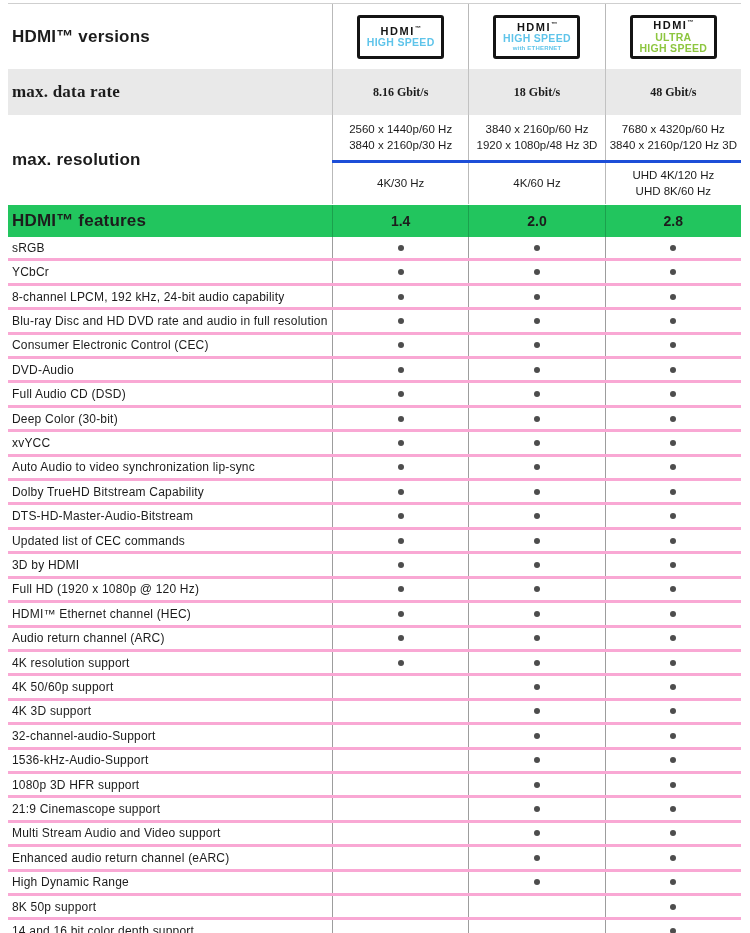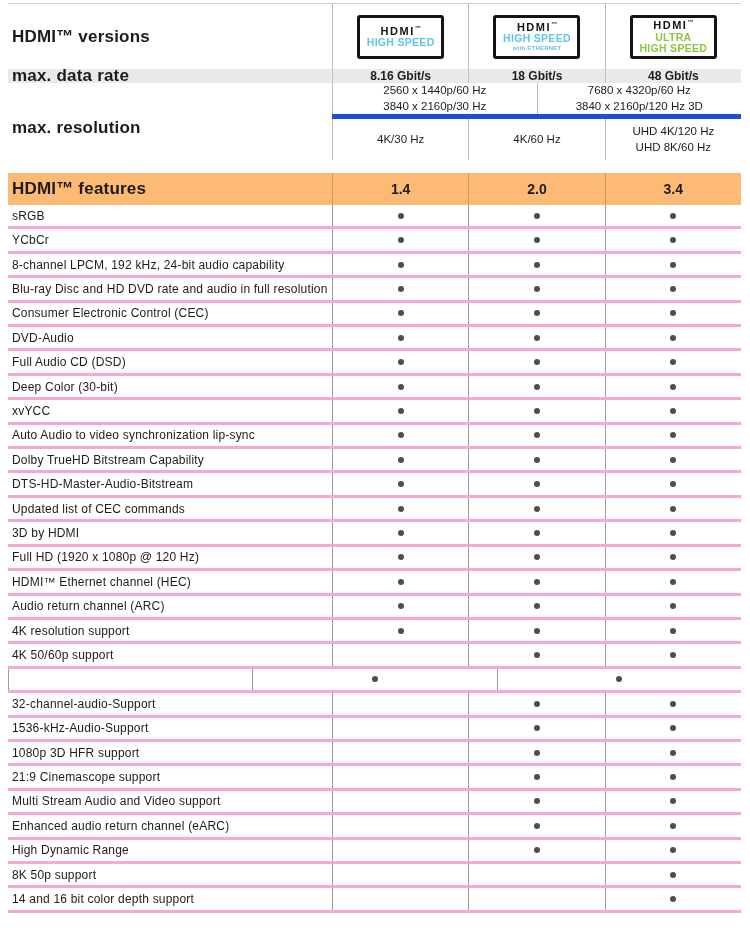--- a/index.html
+++ b/index.html
@@ -36,31 +36,31 @@
   }
   .badge .wordmark {
     font-weight:900; font-size:11px; letter-spacing:1.5px; color:#141414;
   }
   .badge .wordmark sup { font-size:6px; letter-spacing:0; }
   .badge .speed { font-weight:bold; font-size:10.5px; letter-spacing:0.3px; }
   .badge .speed-sub { font-weight:bold; font-size:6px; letter-spacing:0.2px; margin-top:1px; }
   .txt-blue { color:#5fc4ea; }
   .txt-green { color:#8dc63f; }
   
-  .row-datarate { height:14px; background:#e9e9e9; }
+  .row-datarate { height:46px; background:#e9e9e9;font-family:Liberation Serif, serif; }
   .row-datarate .cell { border-left:1px solid #c2c2c2; font-weight:bold; font-size:12px; }
   
   .row-res { height:90px; }
   .res-right { flex:1 1 0; display:flex; flex-direction:column; }
   .res-sub { display:flex; width:100%; }
-  .res-sub.a { height:36px; border-bottom:5px solid #1d4ed8; }
+  .res-sub.a { height:48px; border-bottom:3px solid #1d4ed8; }
   .res-sub.b { height:41px; }
   .res-sub .cell { font-size:11.5px; line-height:1.35; }
   
-  .row-feat-header { height:32px; background:#fdba74; }
+  .row-feat-header { height:32px; background:#22c55e; }
   .row-feat-header .cell-label { font-weight:bold; }
   .row-feat-header .cell {
     border-left:1px solid rgba(0,0,0,0.18);
     font-weight:bold; font-size:14px;
   }
   
   .feature-row { height:24.414px; border-bottom:3px solid #f9a8d4; }
   .feature-row .cell-label { font-size:12px; }
   .feature-row .cell { border-left:1px solid #9d9d9d; }
   .dot {
@@ -107,20 +107,24 @@
 
   <div class="row row-res">
     <div class="cell-label bold">max. resolution</div>
     <div class="res-right">
       <div class="res-sub a">
         <div class="cell">
           <div>2560 x 1440p/60 Hz</div>
           <div>3840 x 2160p/30 Hz</div>
         </div>
         <div class="cell">
+          <div>3840 x 2160p/60 Hz</div>
+          <div>1920 x 1080p/48 Hz 3D</div>
+        </div>
+        <div class="cell">
           <div>7680 x 4320p/60 Hz</div>
           <div>3840 x 2160p/120 Hz 3D</div>
         </div>
       </div>
       <div class="res-sub b">
         <div class="cell">
           <div>4K/30 Hz</div>
         </div>
         <div class="cell">
           <div>4K/60 Hz</div>
@@ -130,21 +134,21 @@
           <div>UHD 8K/60 Hz</div>
         </div>
       </div>
     </div>
   </div>
 
   <div class="row row-feat-header">
     <div class="cell-label">HDMI™ features</div>
     <div class="cell">1.4</div>
     <div class="cell">2.0</div>
-    <div class="cell">3.4</div>
+    <div class="cell">2.8</div>
   </div>
 
   <div id="feature-rows">
   <div class="row feature-row">
     <div class="cell-label">sRGB</div>
     <div class="cell">
           <span class="dot on"></span>
         </div>
     <div class="cell">
           <span class="dot on"></span>
@@ -380,20 +384,21 @@
     <div class="cell"></div>
     <div class="cell">
           <span class="dot on"></span>
         </div>
     <div class="cell">
           <span class="dot on"></span>
         </div>
   </div>
 
   <div class="row feature-row">
+    <div class="cell-label">4K 3D support</div>
     <div class="cell"></div>
     <div class="cell">
           <span class="dot on"></span>
         </div>
     <div class="cell">
           <span class="dot on"></span>
         </div>
   </div>
 
   <div class="row feature-row">

